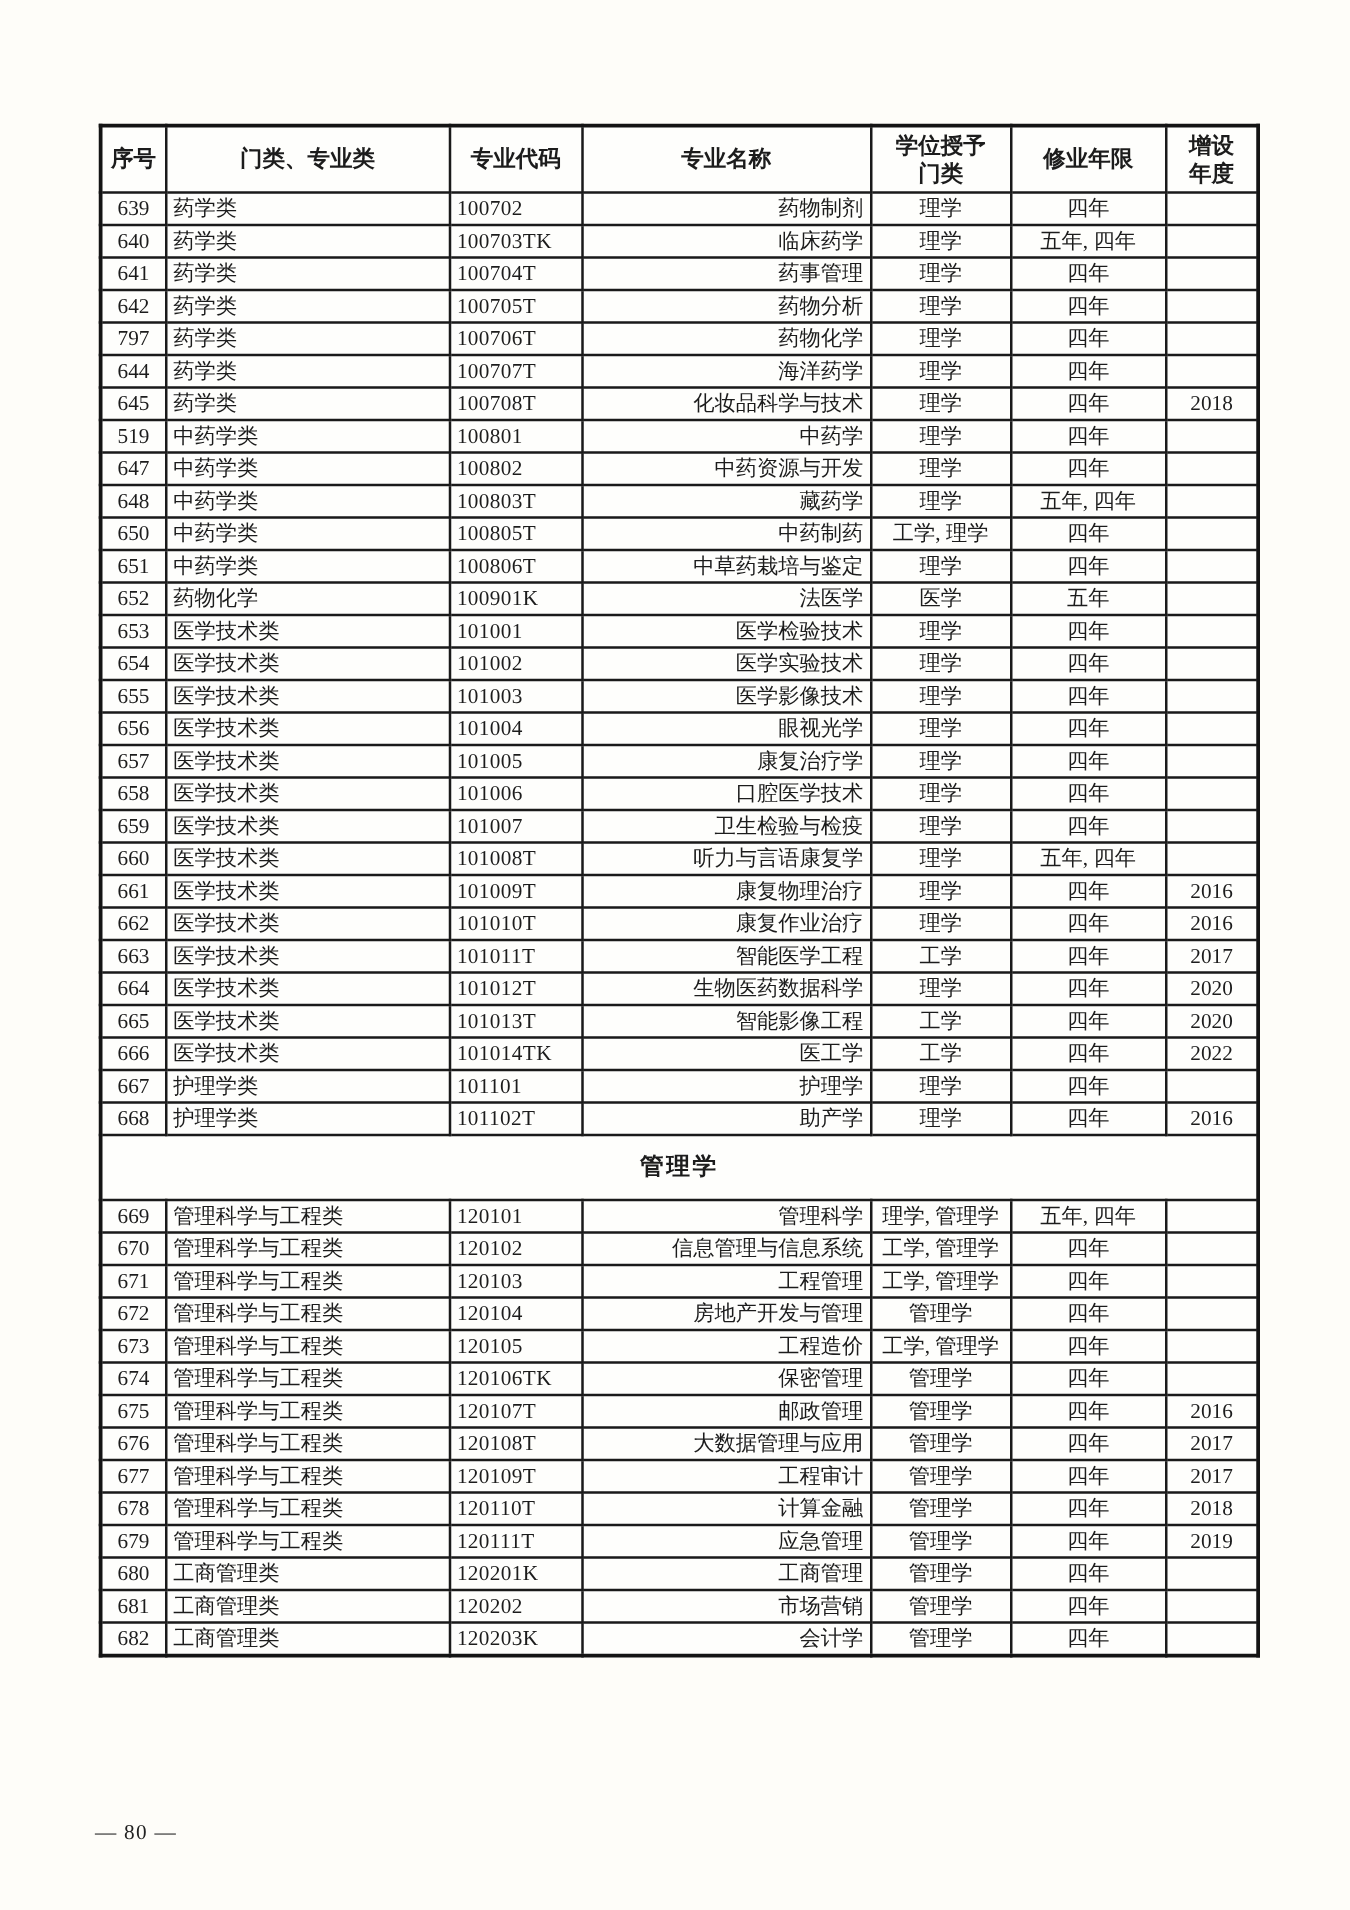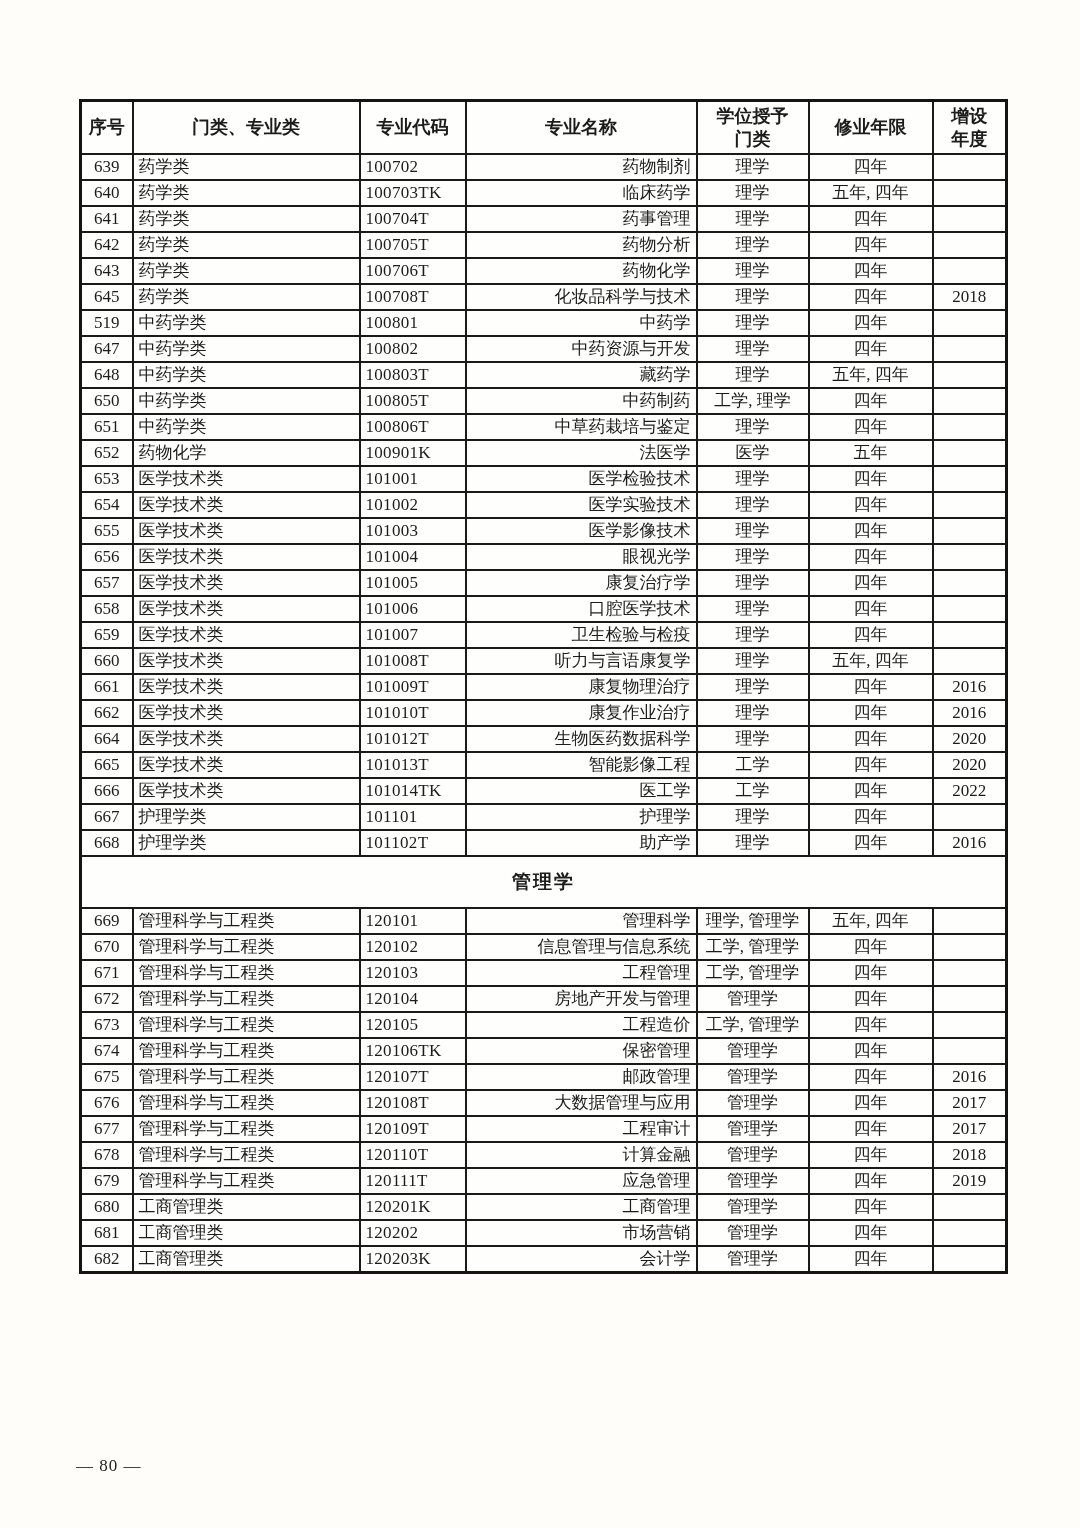--- a/index.html
+++ b/index.html
@@ -126,24 +126,33 @@
         <tr>
           <td class="c-no">642</td>
           <td class="c-category">药学类</td>
           <td class="c-code">100705T</td>
           <td class="c-name">药物分析</td>
           <td class="c-degree">理学</td>
           <td class="c-years">四年</td>
           <td class="c-added"></td>
         </tr>
         <tr>
-          <td class="c-no">643</td>
+          <td class="c-no">797</td>
           <td class="c-category">药学类</td>
           <td class="c-code">100706T</td>
           <td class="c-name">药物化学</td>
+          <td class="c-degree">理学</td>
+          <td class="c-years">四年</td>
+          <td class="c-added"></td>
+        </tr>
+        <tr>
+          <td class="c-no">644</td>
+          <td class="c-category">药学类</td>
+          <td class="c-code">100707T</td>
+          <td class="c-name">海洋药学</td>
           <td class="c-degree">理学</td>
           <td class="c-years">四年</td>
           <td class="c-added"></td>
         </tr>
         <tr>
           <td class="c-no">645</td>
           <td class="c-category">药学类</td>
           <td class="c-code">100708T</td>
           <td class="c-name">化妆品科学与技术</td>
           <td class="c-degree">理学</td>
@@ -286,20 +295,29 @@
           <td class="c-added">2016</td>
         </tr>
         <tr>
           <td class="c-no">662</td>
           <td class="c-category">医学技术类</td>
           <td class="c-code">101010T</td>
           <td class="c-name">康复作业治疗</td>
           <td class="c-degree">理学</td>
           <td class="c-years">四年</td>
           <td class="c-added">2016</td>
+        </tr>
+        <tr>
+          <td class="c-no">663</td>
+          <td class="c-category">医学技术类</td>
+          <td class="c-code">101011T</td>
+          <td class="c-name">智能医学工程</td>
+          <td class="c-degree">工学</td>
+          <td class="c-years">四年</td>
+          <td class="c-added">2017</td>
         </tr>
         <tr>
           <td class="c-no">664</td>
           <td class="c-category">医学技术类</td>
           <td class="c-code">101012T</td>
           <td class="c-name">生物医药数据科学</td>
           <td class="c-degree">理学</td>
           <td class="c-years">四年</td>
           <td class="c-added">2020</td>
         </tr>

